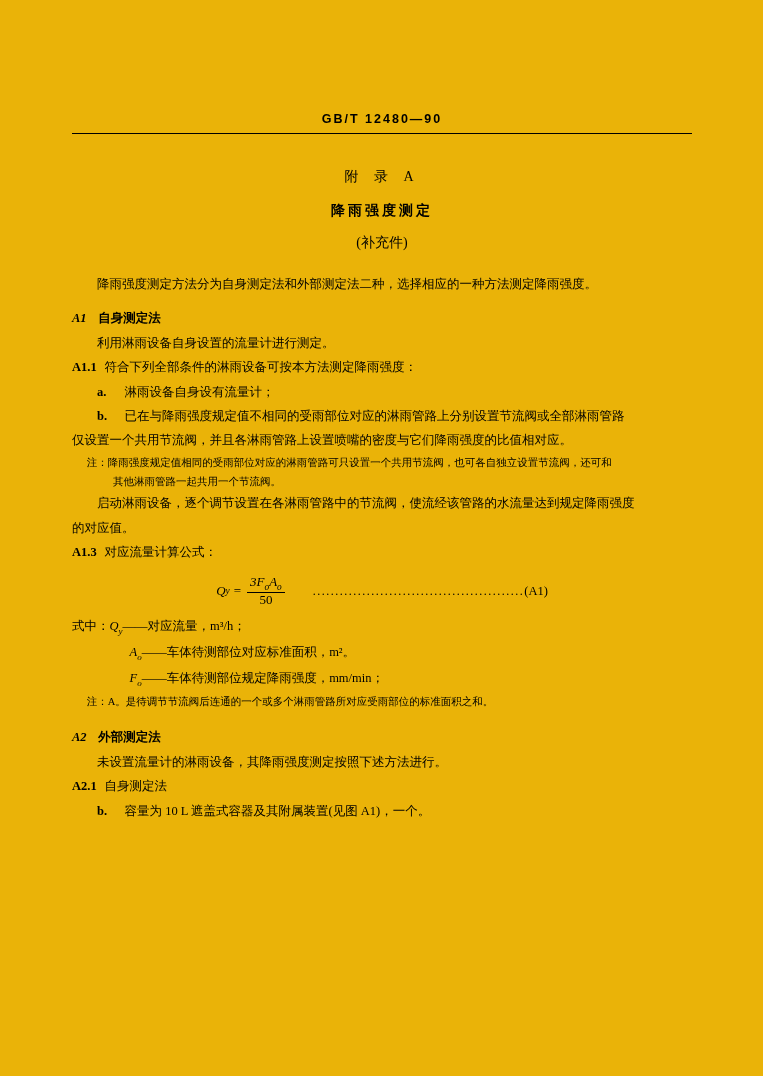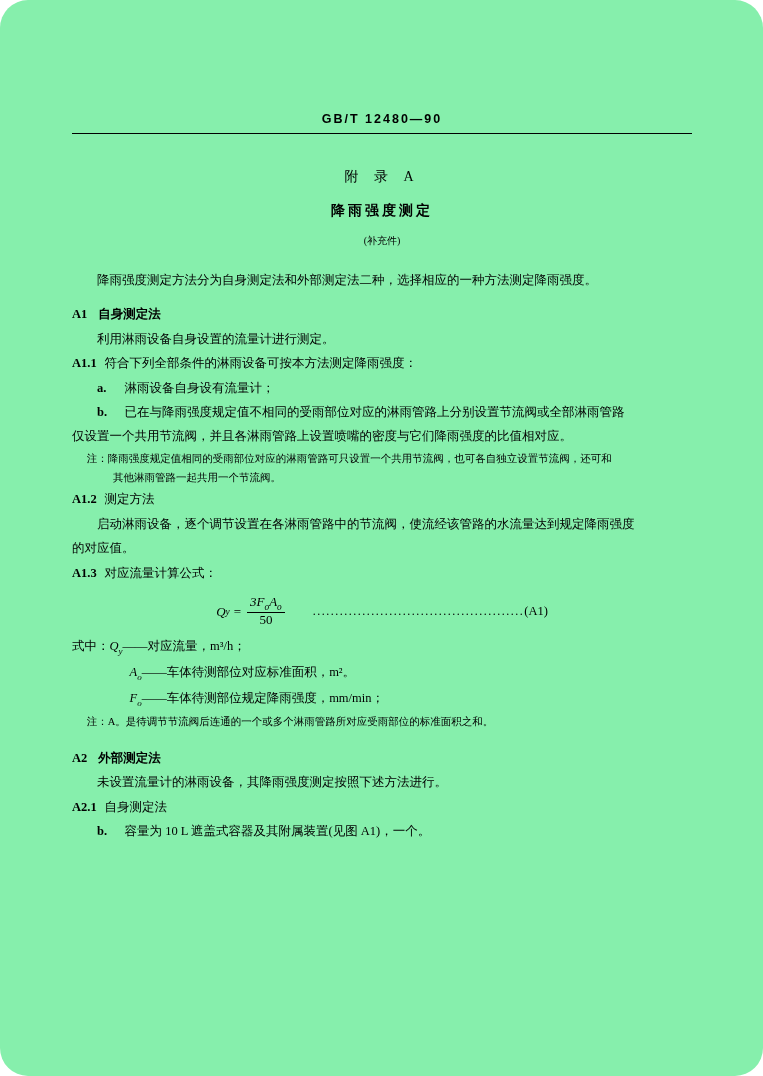--- a/index.html
+++ b/index.html
@@ -13,22 +13,21 @@
     font-family: "Liberation Serif", "DejaVu Serif", serif;
     color: #000000;
     position: relative;
     overflow: hidden;
   }
   .page {
     position: absolute;
     left: 0; top: 0;
     width: 763px;
     height: 1076px;
-    background: #86efac;
-    border-radius: 28px;
+    background: #eab308;
   }
   .content {
     position: absolute;
     left: 72px;
     top: 0;
     width: 620px;
   }
 
   
   .header {
@@ -54,41 +53,42 @@
   }
   .doc-title {
     text-align: center;
     font-size: 14px;
     font-weight: bold;
     letter-spacing: 3px;
     margin-top: 16px;
   }
   .doc-subtitle {
     text-align: center;
-    font-size: 10px;
+    font-size: 14px;
     margin-top: 14px;
   }
 
   
   p.para {
     font-size: 12.5px;
     line-height: 1.95;
     margin: 0;
     text-indent: 2em;
     text-align: justify;
   }
   .sec-head {
     font-size: 12.5px;
     font-weight: bold;
     margin: 0;
     line-height: 1.95;
   }
   .sec-head .num {
     display: inline-block;
     min-width: 2.1em;
+    font-style: italic;
   }
   .sub-para {
     font-size: 12.5px;
     line-height: 1.95;
     margin: 0;
     text-align: justify;
   }
   .sub-para .num {
     display: inline-block;
     min-width: 2.6em;
@@ -210,23 +210,20 @@
     <p class="item">
       <span class="lbl">a.</span><span>淋雨设备自身设有流量计；</span>
     </p>
     <p class="item">
       <span class="lbl">b.</span><span>已在与降雨强度规定值不相同的受雨部位对应的淋雨管路上分别设置节流阀或全部淋雨管路</span>
     </p>
     <p class="item-cont">仅设置一个共用节流阀，并且各淋雨管路上设置喷嘴的密度与它们降雨强度的比值相对应。</p>
     <p class="note">注：降雨强度规定值相同的受雨部位对应的淋雨管路可只设置一个共用节流阀，也可各自独立设置节流阀，还可和</p>
     <p class="note-cont">其他淋雨管路一起共用一个节流阀。</p>
 
-    <p class="sub-para">
-      <span class="num">A1.2</span><span>测定方法</span>
-    </p>
     <p class="para">启动淋雨设备，逐个调节设置在各淋雨管路中的节流阀，使流经该管路的水流量达到规定降雨强度</p>
     <p class="item-cont">的对应值。</p>
 
     <p class="sub-para">
       <span class="num">A1.3</span><span>对应流量计算公式：</span>
     </p>
 
     <div class="formula-row">
       <span class="formula">
         <span>Q</span>

